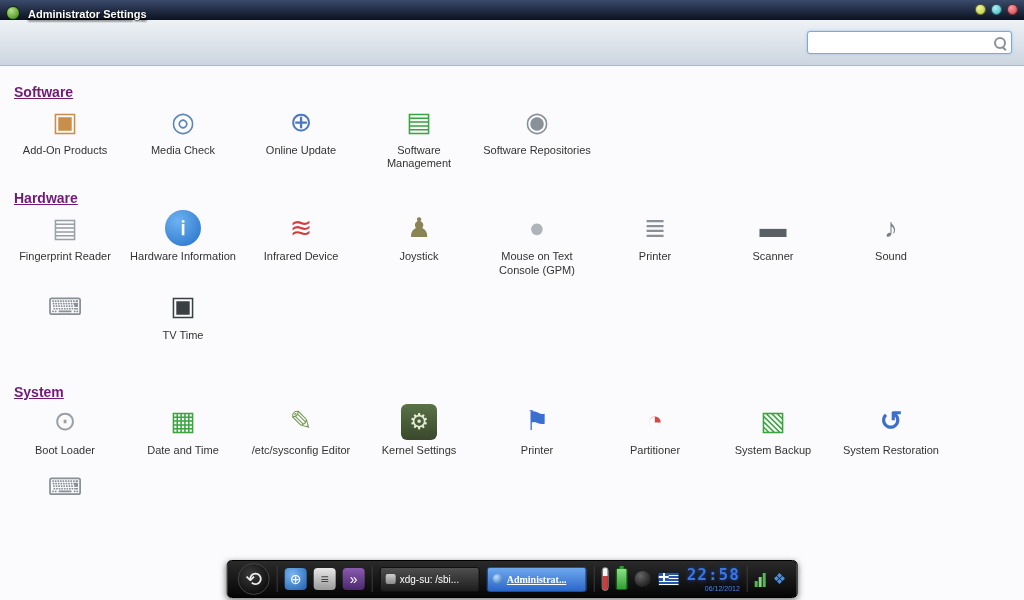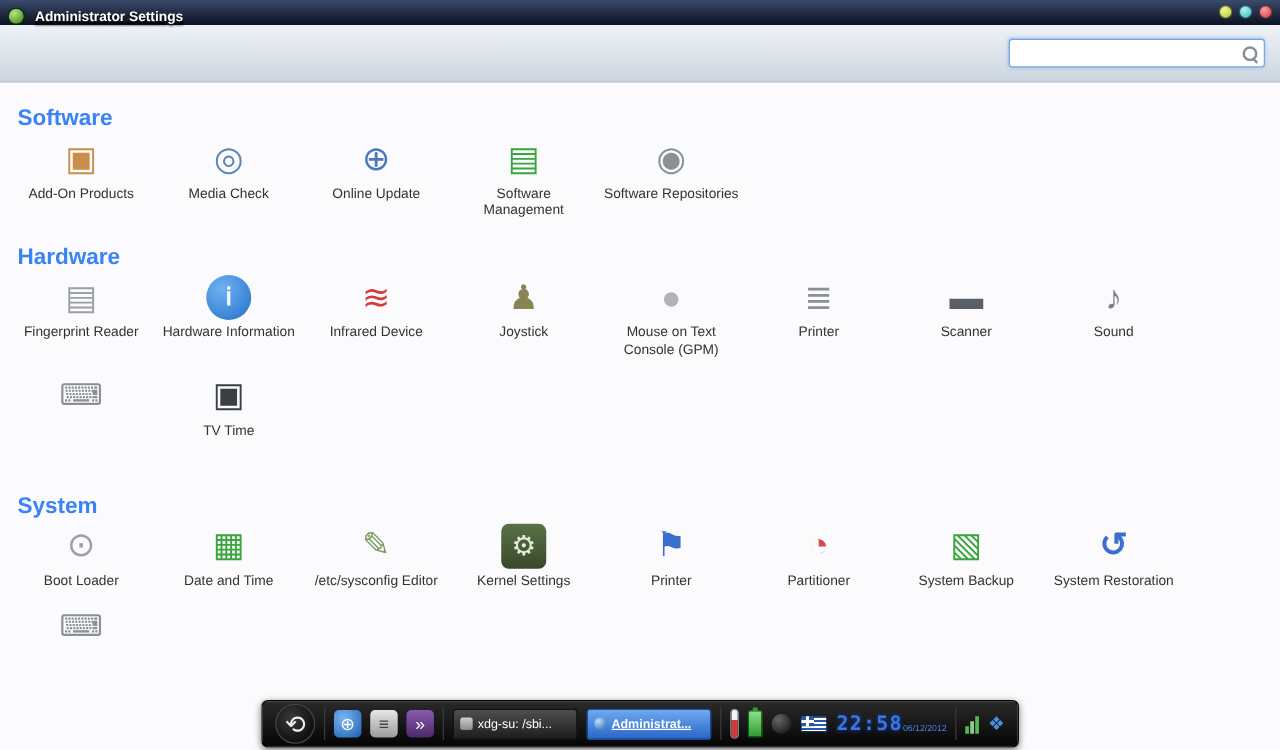--- a/index.html
+++ b/index.html
@@ -19,21 +19,21 @@
   
   .toolbar { height:46px; background:linear-gradient(#eef2f6,#ccd5df); border-bottom:1px solid #aeb8c4; display:flex; align-items:center; justify-content:flex-end; padding-right:12px; }
   .searchbox { width:205px; height:23px; background:#fff; border:1px solid #7aa7dd; box-shadow:0 0 3px #9cc2ee; border-radius:3px; display:flex; align-items:center; }
   .searchbox input { flex:1; border:none; outline:none; height:100%; font-size:12px; padding:0 4px; background:transparent; }
   .mag { width:16px; height:16px; position:relative; margin-right:3px; flex:none; }
   .mag::before { content:""; position:absolute; left:2px; top:2px; width:8px; height:8px; border:2px solid #8a9097; border-radius:50%; }
   .mag::after { content:""; position:absolute; left:11px; top:11px; width:5px; height:2px; background:#8a9097; transform:rotate(45deg); transform-origin:0 0; }
 
   
   .content { padding:10px 0 0 0; }
-  h2.sect { font-size:18px; font-weight:bold; color:#3b82f6; margin:8px 0 4px 14px; }
+  h2.sect { font-size:14px; font-weight:bold; color:#701a75; margin:8px 0 4px 14px;text-decoration:underline; }
   h2.sect.gap { margin-top:30px; }
   .row { display:flex; flex-wrap:wrap; width:952px; margin-left:6px; }
   .item { width:118px; text-align:center; font-size:11px; color:#333; line-height:1.2; margin-bottom:12px; cursor:default; }
   .item .lbl { display:block; padding:0 4px; }
   .icon { width:36px; height:36px; margin:0 auto 4px; display:flex; align-items:center; justify-content:center; font-size:27px; line-height:1; }
   .ic-addon { color:#c98f4a; } .ic-media { color:#5b86b8; } .ic-online { color:#4a78c0; }
   .ic-swmgmt { color:#3aa53f; } .ic-repos { color:#8a9097; }
   .ic-finger { color:#9aa0a6; }
   .ic-hwinfo { background:radial-gradient(circle at 35% 30%, #6db2f2, #2470c8); border-radius:50%; color:#fff; font-size:20px; font-weight:bold; }
   .ic-ir { color:#d43c3c; } .ic-joy { color:#8a8455; } .ic-mouse { color:#aeb4ba; }
@@ -50,30 +50,30 @@
   .vsep { width:1px; height:26px; background:#3a3a3a; }
   .app { width:22px; height:22px; border-radius:4px; display:flex; align-items:center; justify-content:center; font-size:14px; color:#fff; }
   .app.browser { background:radial-gradient(circle at 35% 30%, #7ab6f0, #1f5fb0); }
   .app.files { background:linear-gradient(#e8e8e8,#9a9a9a); color:#444; }
   .app.term { background:linear-gradient(#8a5ab0, #4a2a6a); }
   .task { width:100px; height:25px; border-radius:3px; display:flex; align-items:center; gap:4px; padding:0 5px; font-size:10px; color:#fff; background:linear-gradient(#4f4f4f,#1d1d1d); border:1px solid #111; }
   .task .tico { width:10px; height:10px; flex:none; border-radius:2px; background:linear-gradient(#cfcfcf,#8a8a8a); }
   .task .tlbl { white-space:nowrap; overflow:hidden; text-overflow:ellipsis; }
   .task.active { background:linear-gradient(#6fa9ef,#2a66c9); border-color:#1c4d99; }
   .task.active .tico { background:radial-gradient(circle at 35% 30%, #bfe0ff, #1f5fb0); border-radius:50%; }
-  .task.active .tlbl { text-decoration:underline; font-weight:bold; }
+  .task.active .tlbl { text-decoration:underline; font-weight:bold;font-family:Liberation Serif, serif; }
   .therm { width:7px; height:24px; border-radius:4px; background:linear-gradient(#f4f4f4 35%, #d23a3a 35%); border:1px solid #888; }
   .batt { width:12px; height:22px; border-radius:2px; background:linear-gradient(#8ae08a,#2f9e2f); border:1px solid #1a5c1a; position:relative; }
   .batt::before { content:""; position:absolute; top:-3px; left:3px; width:4px; height:3px; background:#2f9e2f; }
   .sphere { width:16px; height:16px; border-radius:50%; background:radial-gradient(circle at 35% 30%, #666, #0a0a0a); }
   .flag { width:22px; height:14px; position:relative; border:1px solid #123; background:repeating-linear-gradient(180deg, #2757a8 0 1.6px, #fff 1.6px 3.1px); }
   .flag::before { content:""; position:absolute; left:0; top:0; width:10px; height:8px; background:#2757a8; }
   .flag::after { content:""; position:absolute; left:0; top:0; width:10px; height:8px;
      background:linear-gradient(180deg, #0000 3px, #fff 3px 5px, #0000 5px), linear-gradient(90deg, #0000 4px, #fff 4px 6px, #0000 6px); }
-  .clockblk { display:flex; flex-direction:row; align-items:flex-end; line-height:1; }
+  .clockblk { display:flex; flex-direction:column; align-items:flex-end; line-height:1; }
   .clockblk .time { font-family:"DejaVu Sans Mono", monospace; font-weight:bold; font-size:16px; color:#3a76e8; text-shadow:0 0 4px #1a46a8; letter-spacing:1px; }
   .clockblk .date { font-size:7px; color:#4a82ec; margin-top:2px; }
   .bars { display:flex; align-items:flex-end; gap:1px; height:16px; }
   .bars span { width:3px; background:#57b457; display:block; }
   .bars .b1{height:6px;} .bars .b2{height:10px; background:#8ad08a;} .bars .b3{height:14px;}
   .pager { color:#4a8fe0; font-size:15px; }
 </style>
 </head>
 <body>
 

